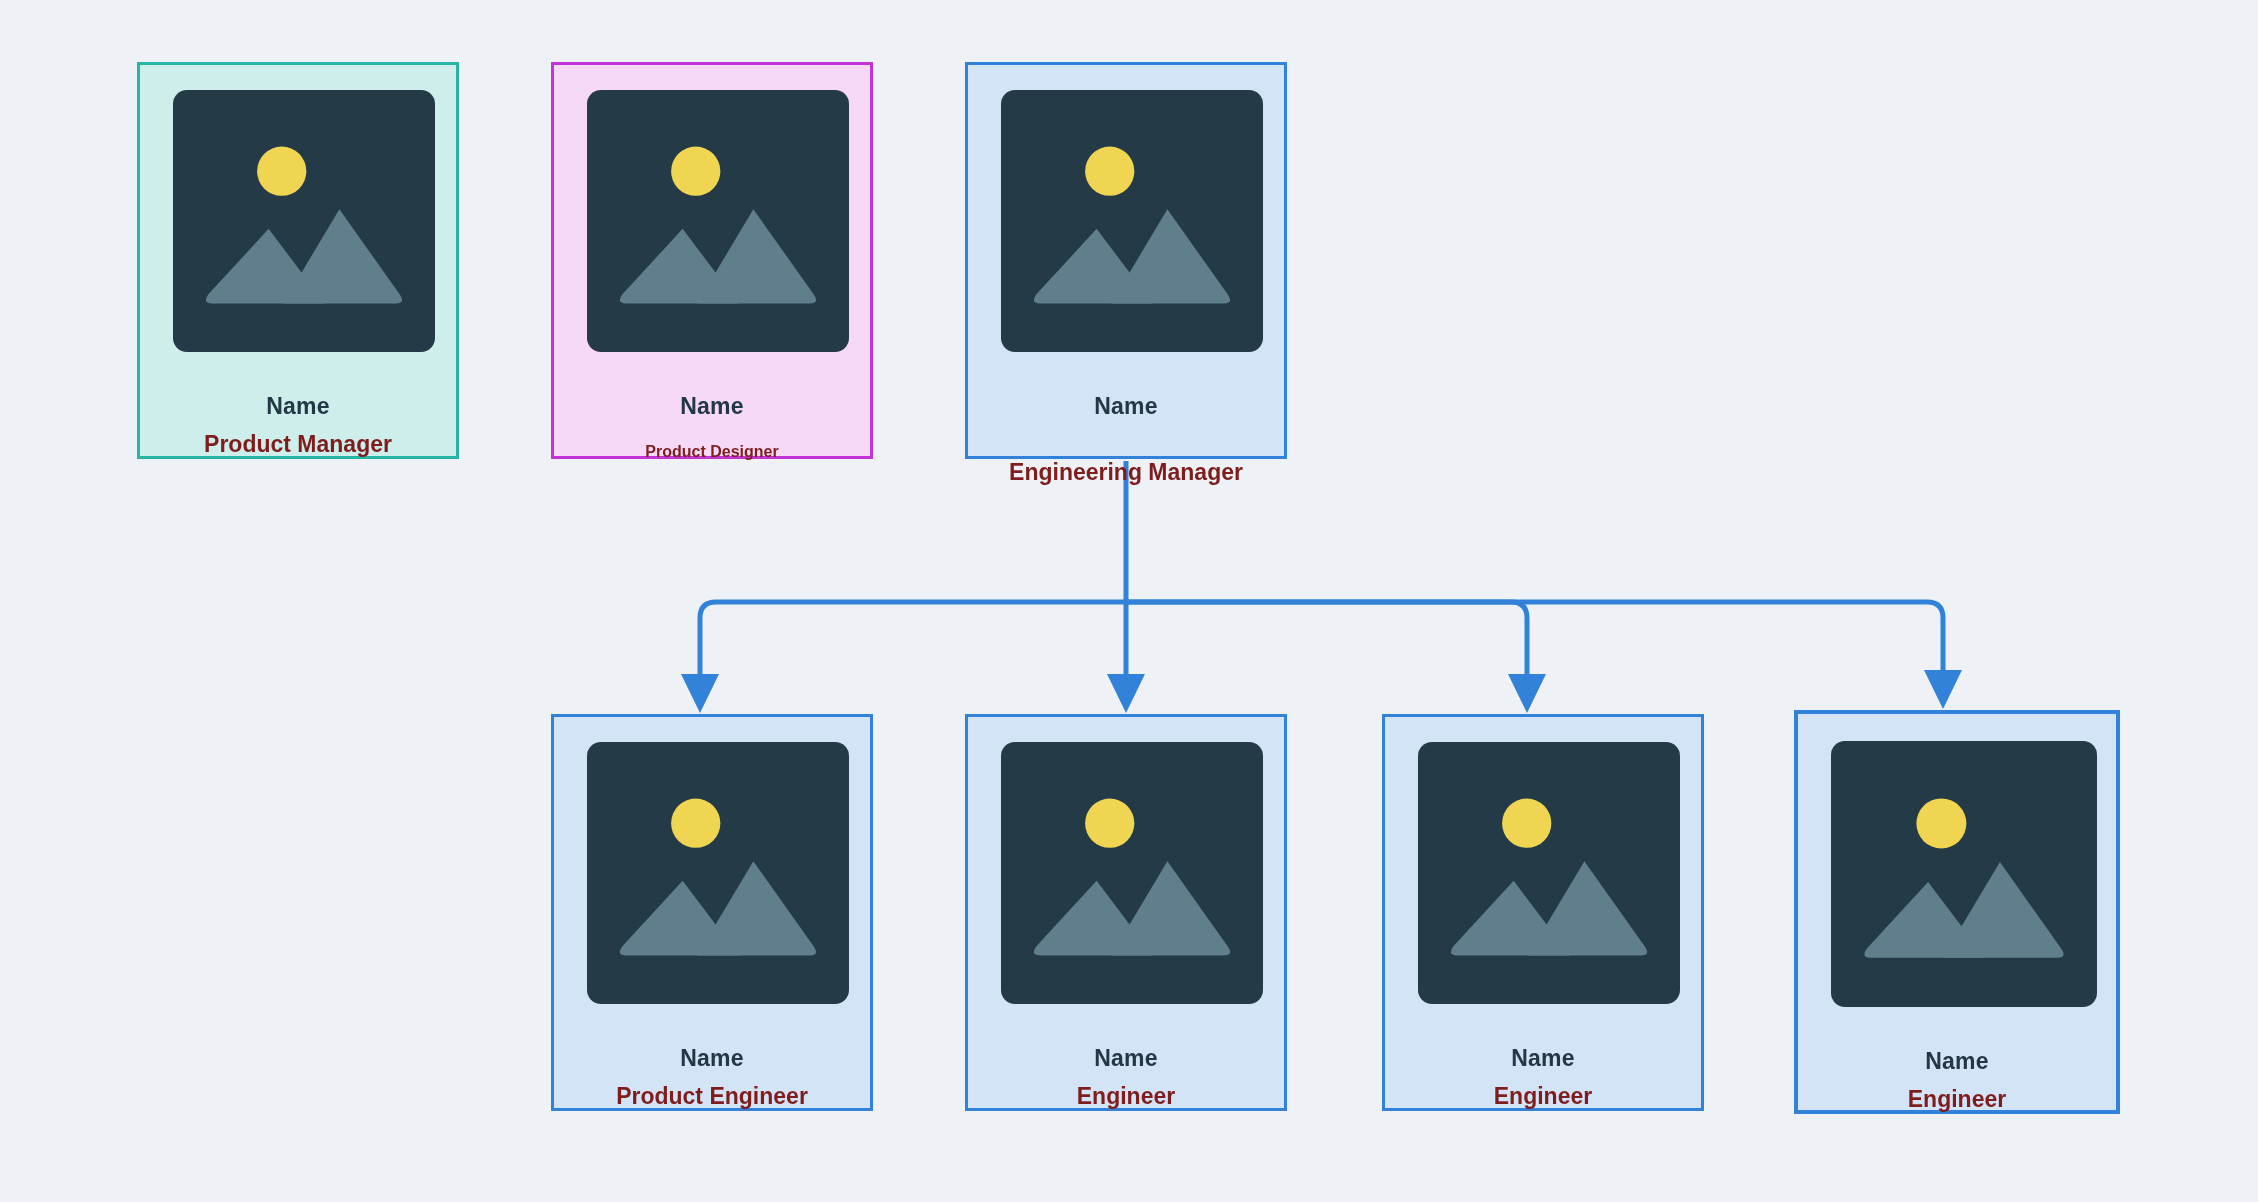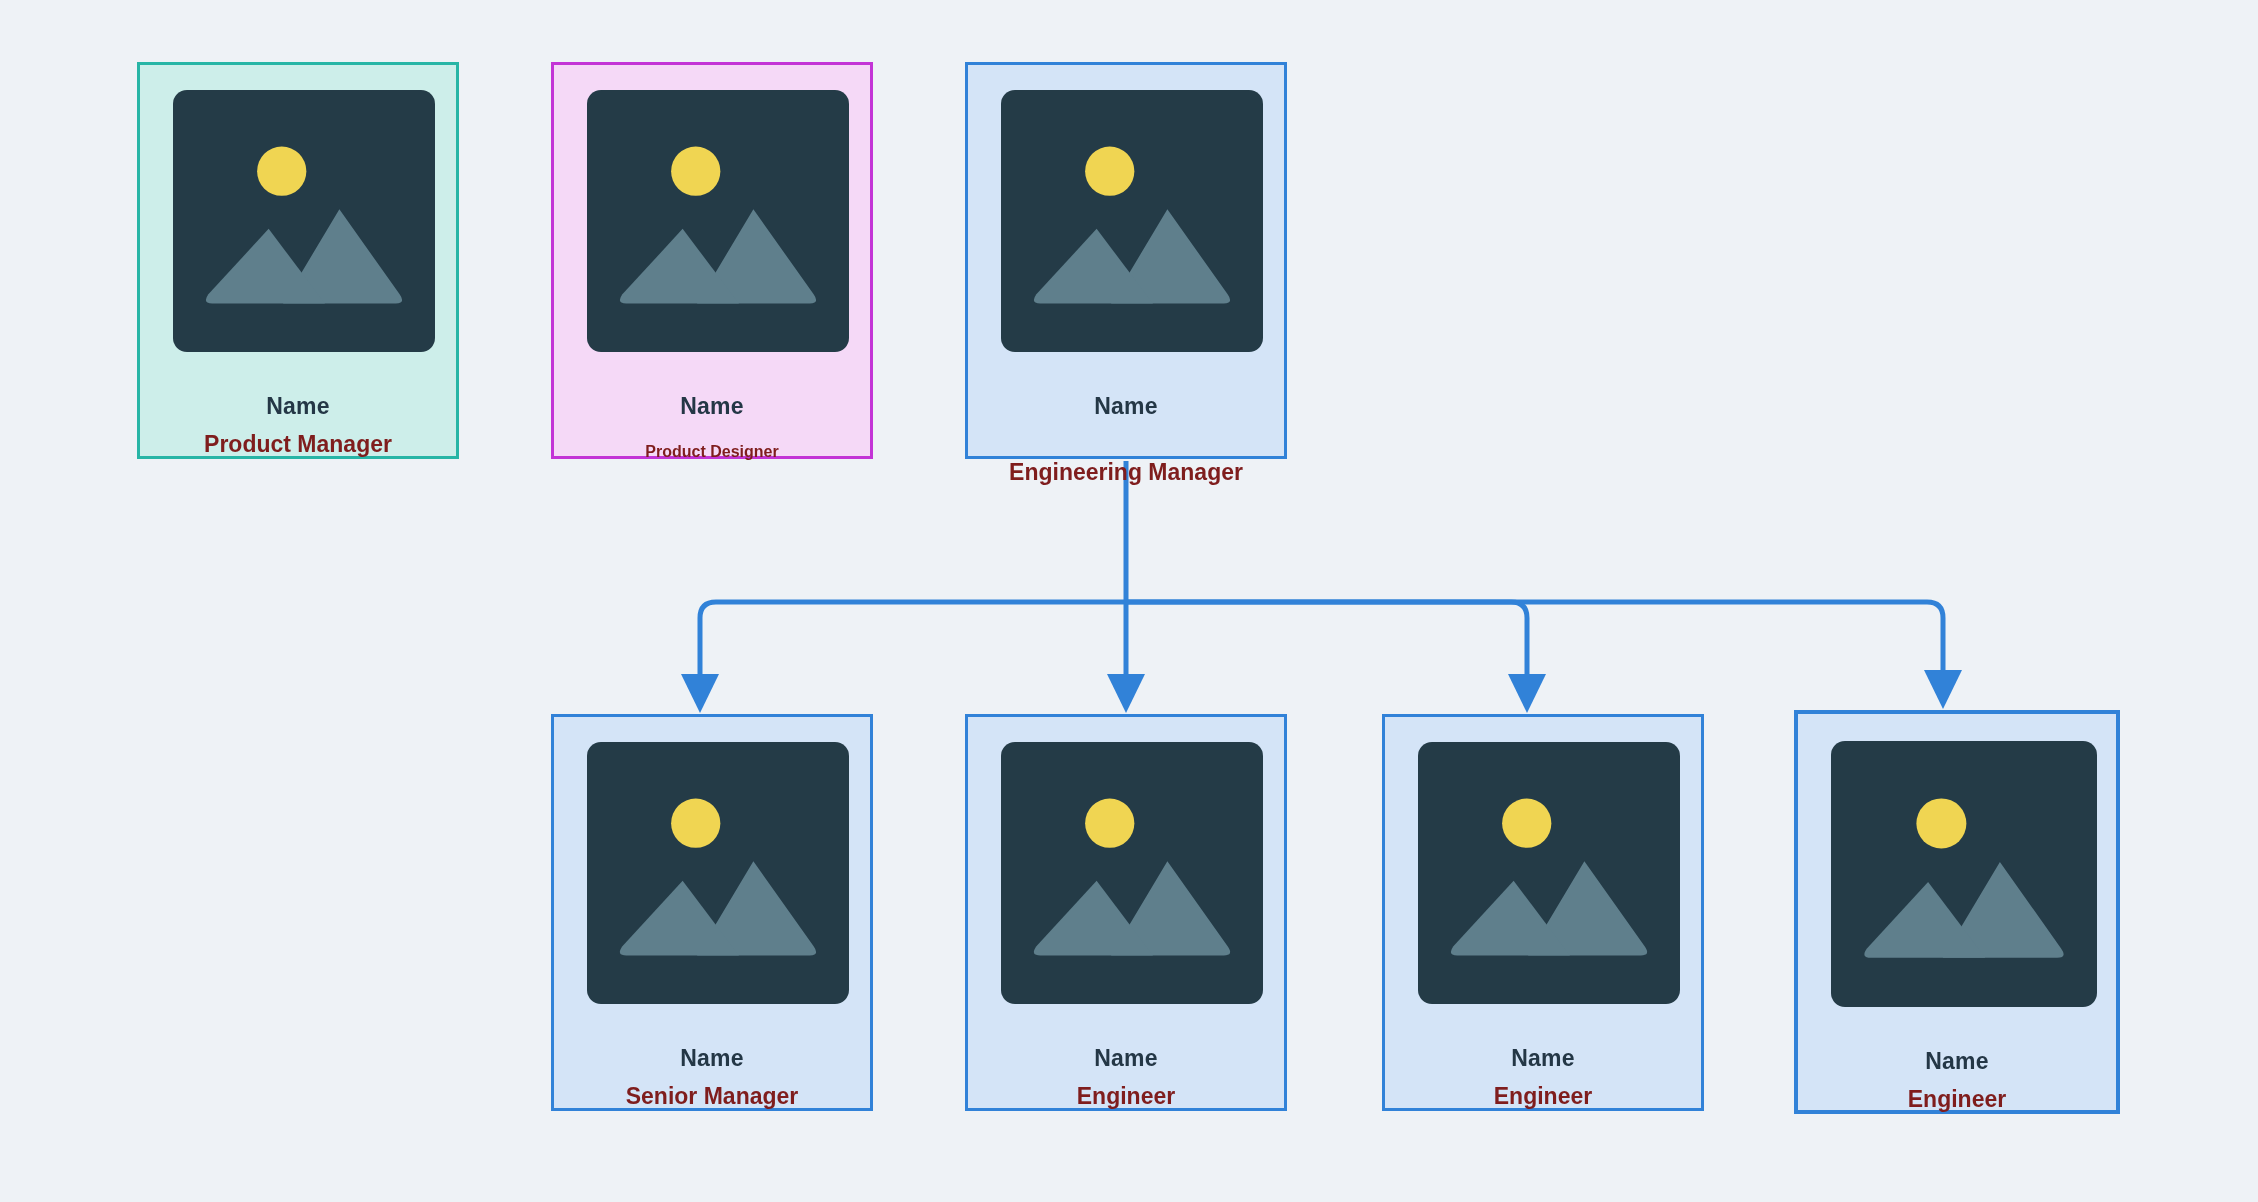--- a/index.html
+++ b/index.html
@@ -124,21 +124,21 @@
       </div>
       <div class="card" style="left: 551px; top: 714px; width: 322px; height: 397px; background: rgb(212, 228, 247); border: 3px solid rgb(49, 130, 216);">
         <div class="thumb" style="position: absolute; left: 33px; top: 25px; width: 262px; height: 262px; background: rgb(36, 59, 71);">
           <svg viewBox="0 0 100 100">
             <circle cx="41.5" cy="31" r="9.4" fill="#f0d552"></circle>
             <path d="M63.5,45.5 L86.5,78 Q89,81.5 85,81.5 L42,81.5 Z" fill="#5f7f8c"></path>
             <path d="M36.5,53 L58,81.5 L15,81.5 Q11,81.5 13.5,78 Z" fill="#5f7f8c"></path>
           </svg>
         </div>
         <div class="card-text card-name" style="position: absolute; left: 0px; top: 330px; font-size: 23px;">Name</div>
-        <div class="card-text card-role" style="position: absolute; left: 0px; top: 368px; font-size: 23px;">Senior Manager</div>
+        <div class="card-text card-role" style="position: absolute; left: 0px; top: 368px; font-size: 23px;">Product Engineer</div>
       </div>
       <div class="card" style="left: 965px; top: 714px; width: 322px; height: 397px; background: rgb(212, 228, 247); border: 3px solid rgb(49, 130, 216);">
         <div class="thumb" style="position: absolute; left: 33px; top: 25px; width: 262px; height: 262px; background: rgb(36, 59, 71);">
           <svg viewBox="0 0 100 100">
             <circle cx="41.5" cy="31" r="9.4" fill="#f0d552"></circle>
             <path d="M63.5,45.5 L86.5,78 Q89,81.5 85,81.5 L42,81.5 Z" fill="#5f7f8c"></path>
             <path d="M36.5,53 L58,81.5 L15,81.5 Q11,81.5 13.5,78 Z" fill="#5f7f8c"></path>
           </svg>
         </div>
         <div class="card-text card-name" style="position: absolute; left: 0px; top: 330px; font-size: 23px;">Name</div>

